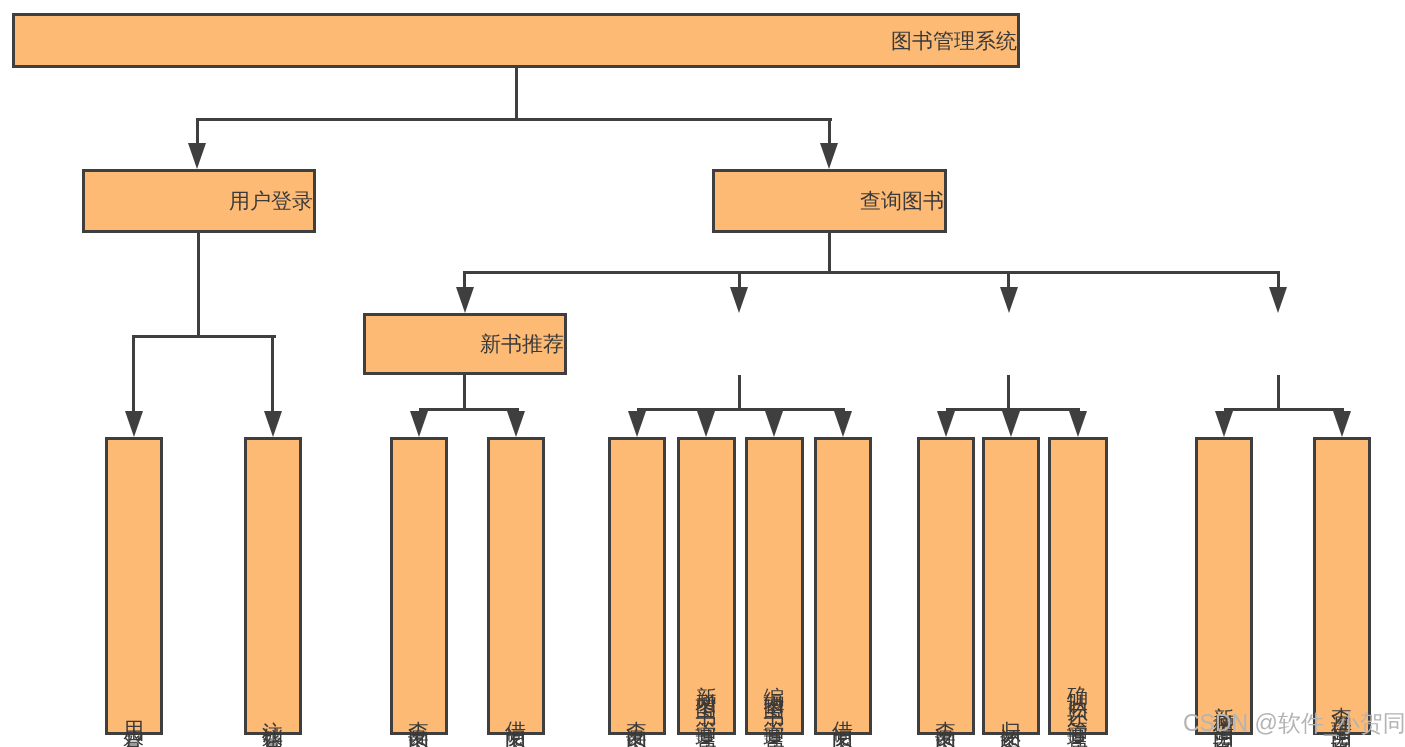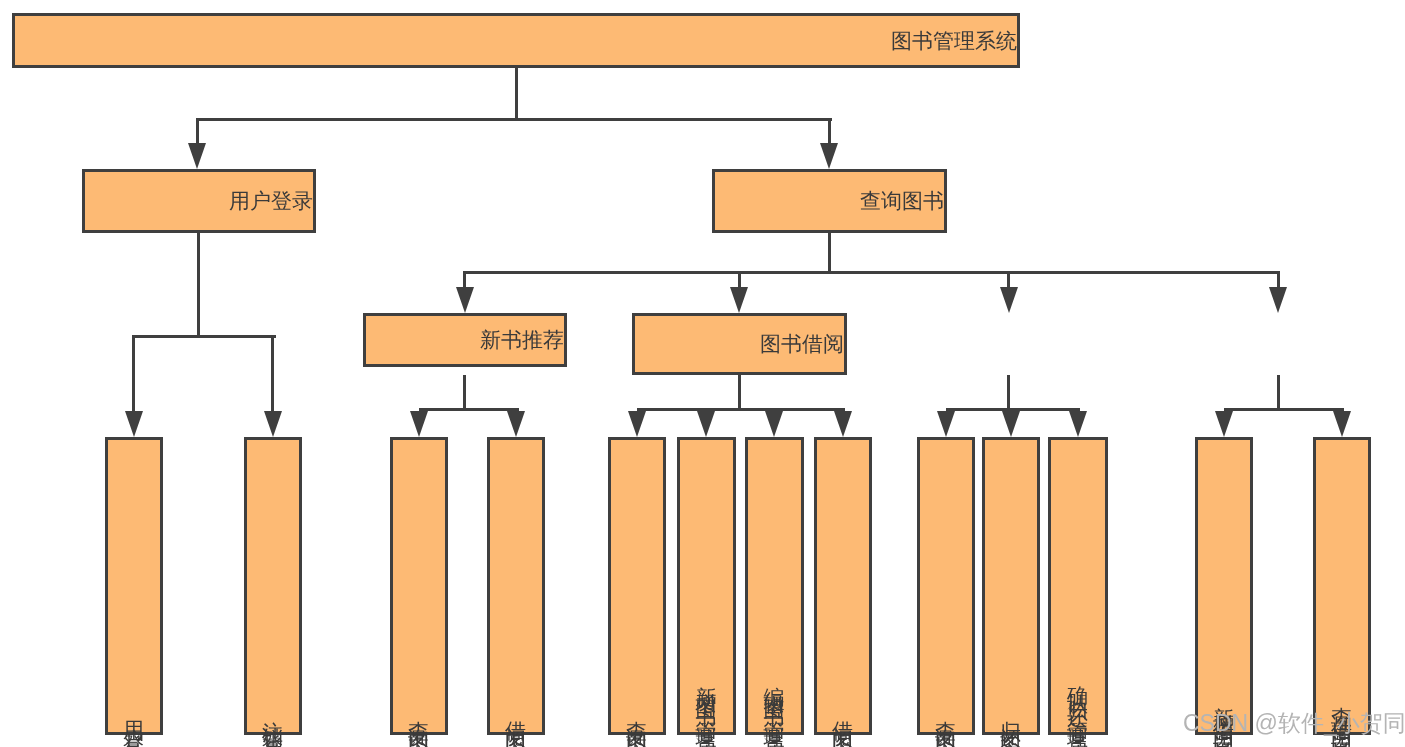--- a/index.html
+++ b/index.html
@@ -85,25 +85,22 @@
   <div class="hline" style="left:464px;top:271px;width:816px"></div>
   <div class="vline" style="left:463px;top:271px;height:18px"></div>
   <div class="arrow" style="left:456px;top:287px"></div>
   <div class="vline" style="left:738px;top:271px;height:18px"></div>
   <div class="arrow" style="left:730px;top:287px"></div>
   <div class="vline" style="left:1007px;top:271px;height:18px"></div>
   <div class="arrow" style="left:1000px;top:287px"></div>
   <div class="vline" style="left:1277px;top:271px;height:18px"></div>
   <div class="arrow" style="left:1269px;top:287px"></div>
 
-  <div class="box" style="left:363px;top:313px;width:204px;height:54px">
+  <div class="box" style="left:363px;top:313px;width:204px;height:62px">
     <span>新书推荐</span>
-  </div>
-  <div class="box" style="left:632px;top:313px;width:215px;height:62px">
-    <span>图书借阅</span>
   </div>
 
   <div class="vline" style="left:463px;top:375px;height:36px"></div>
   <div class="hline" style="left:419px;top:408px;width:100px"></div>
   <div class="arrow" style="left:410px;top:411px"></div>
   <div class="arrow" style="left:507px;top:411px"></div>
 
   <div class="vline" style="left:738px;top:375px;height:36px"></div>
   <div class="hline" style="left:637px;top:408px;width:208px"></div>
   <div class="arrow" style="left:628px;top:411px"></div>

